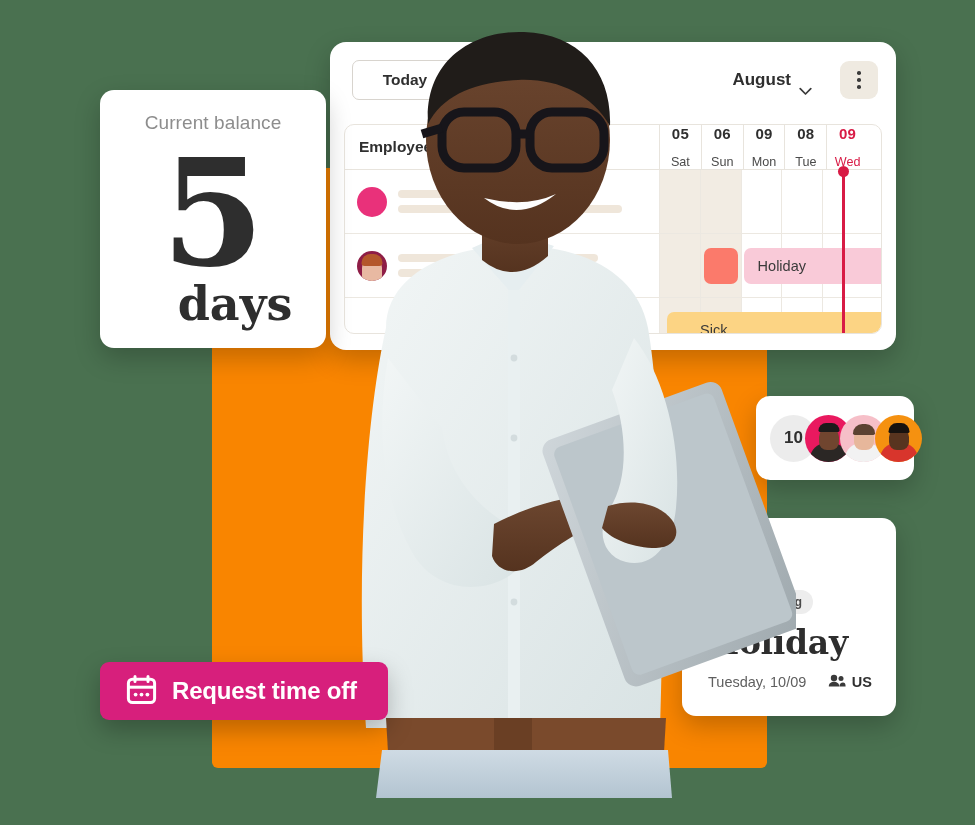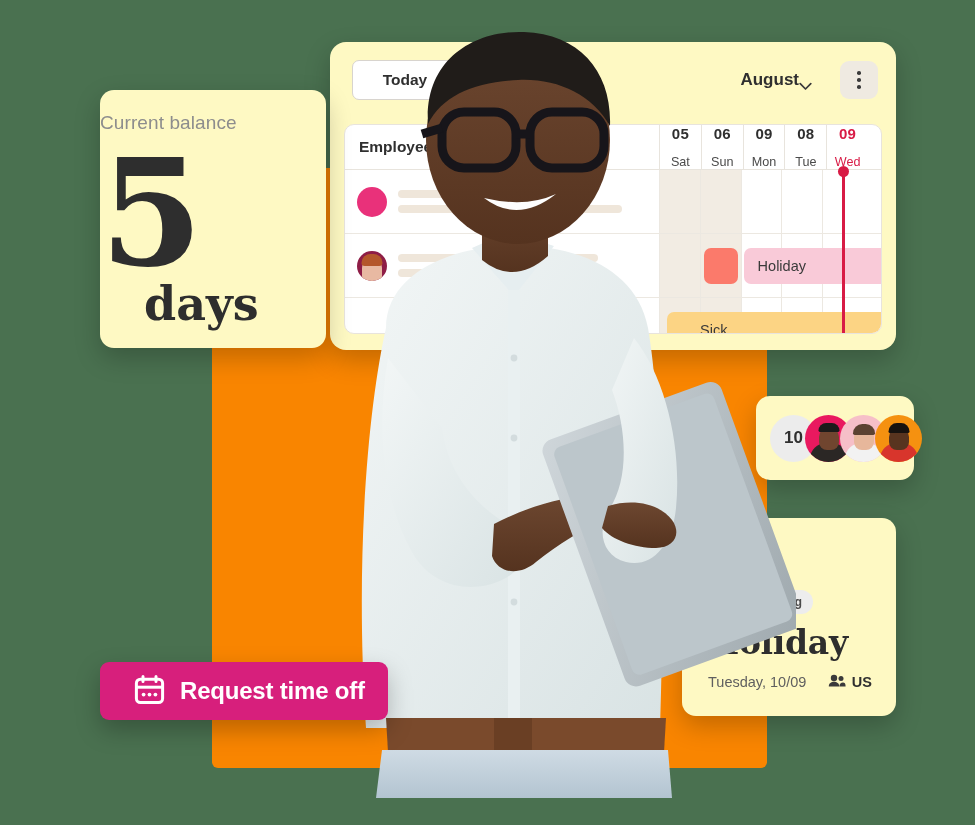--- a/index.html
+++ b/index.html
@@ -14,21 +14,21 @@
 
   
   .orange-panel{
     position:absolute;left:212px;top:168px;width:555px;height:600px;
     background:#f98500;border-radius:6px;
     z-index:2;
   }
 
   
   .card{
-    position:absolute;background:#fef9c3;border-radius:14px;
+    position:absolute;background:#ffffff;border-radius:14px;
     box-shadow:0 10px 26px rgba(0,0,0,.22);
   }
 
   
   .calendar-card{
     left:330px;top:42px;width:566px;height:308px;
     border-radius:16px;z-index:3;overflow:hidden;
   }
   .cal-toolbar{
     height:76px;display:flex;align-items:center;padding:0 18px 0 22px;
@@ -39,21 +39,21 @@
     height:38px;min-width:72px;padding:0 16px;
     font-size:15.5px;font-weight:700;color:#2f2f2f;
     display:flex;align-items:center;justify-content:center;
     font-family:"Liberation Sans", sans-serif;
   }
   .nav-arrows{display:flex;align-items:center;gap:24px;margin-left:14px;}
   .arrow{width:16px;height:16px;cursor:pointer;}
   .arrow svg{display:block;}
   .toolbar-spacer{flex:1;}
   .month-select{
-    display:flex;align-items:center;
+    display:flex;align-items:flex-end;gap:8px;
     font-size:17px;font-weight:700;color:#2f2f2f;
   }
   .chev{width:13px;height:9px;}
   .kebab-btn{
     width:38px;height:38px;border-radius:9px;background:#efeae1;
     display:flex;align-items:center;justify-content:center;
     flex-direction:column;gap:3.5px;margin-left:14px;
   }
   .kebab-dot{width:3.6px;height:3.6px;border-radius:50%;background:#3b3b3b;}
 
@@ -130,21 +130,21 @@
     left:0;top:0;bottom:0;
   }
   .today-dot{
     position:absolute;width:11px;height:11px;border-radius:50%;
     background:#d81b45;left:-4.2px;top:-4px;
   }
 
   
   .balance-card{
     left:100px;top:90px;width:226px;height:258px;z-index:5;
-    display:flex;flex-direction:column;align-items:flex-start;
+    display:flex;flex-direction:column;align-items:center;
     padding-top:22px;box-sizing:border-box;
   }
   .bal-label{
     font-size:19px;color:#8d8d8d;font-weight:500;letter-spacing:.1px;
   }
   .bal-number{
     font-family:"DejaVu Serif", serif;font-weight:700;
     font-size:148px;line-height:.94;color:#2e2e2e;margin-top:10px;
   }
   .bal-unit{
@@ -200,21 +200,21 @@
     display:flex;align-items:center;margin-top:12px;
     font-size:14.5px;color:#5f5f5f;
   }
   .holiday-date{flex:1;}
   .country{display:flex;align-items:center;gap:6px;font-weight:700;color:#2f2f2f;}
 
   
   .request-btn{
     position:absolute;left:100px;top:662px;width:288px;height:58px;
     background:#d71f7c;border-radius:9px;z-index:9;
-    display:flex;align-items:center;gap:15px;padding-left:34px;
+    display:flex;align-items:center;gap:15px;padding-left:26px;
     box-sizing:border-box;
     box-shadow:0 10px 24px rgba(0,0,0,.25);
   }
   .request-label{
     color:#ffffff;font-size:24px;font-weight:700;letter-spacing:-.2px;
   }
 
   
   .person{position:absolute;left:236px;top:28px;width:560px;height:770px;z-index:8;
     pointer-events:none;}

